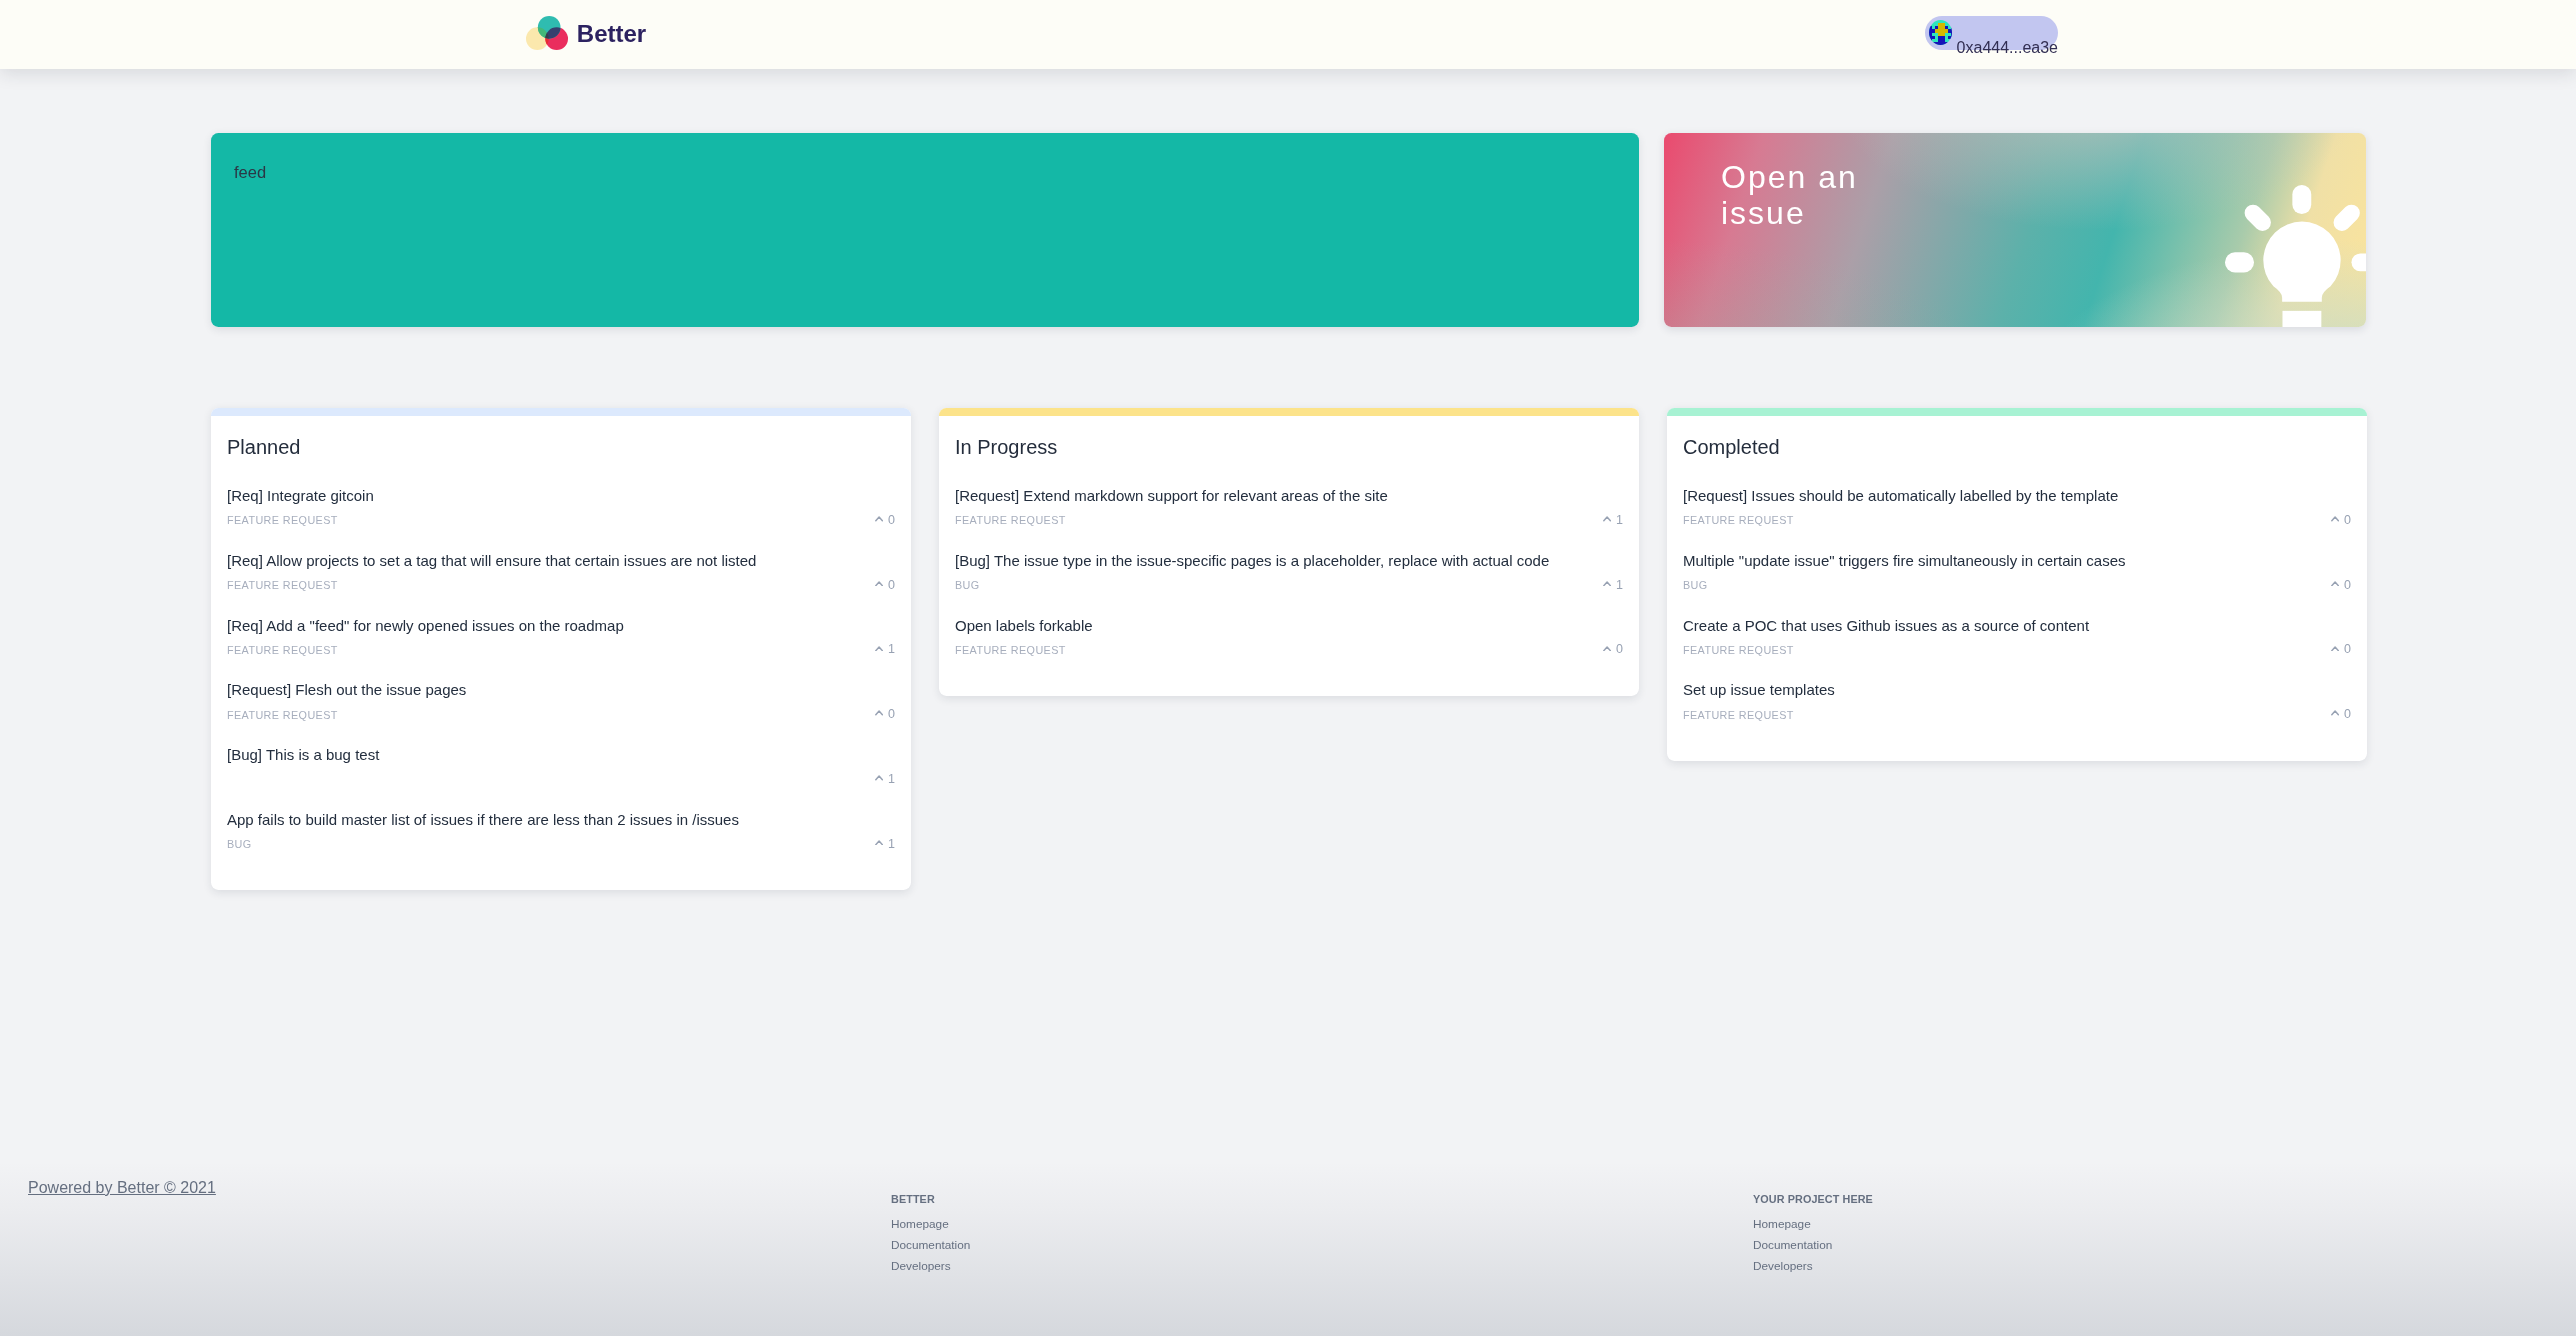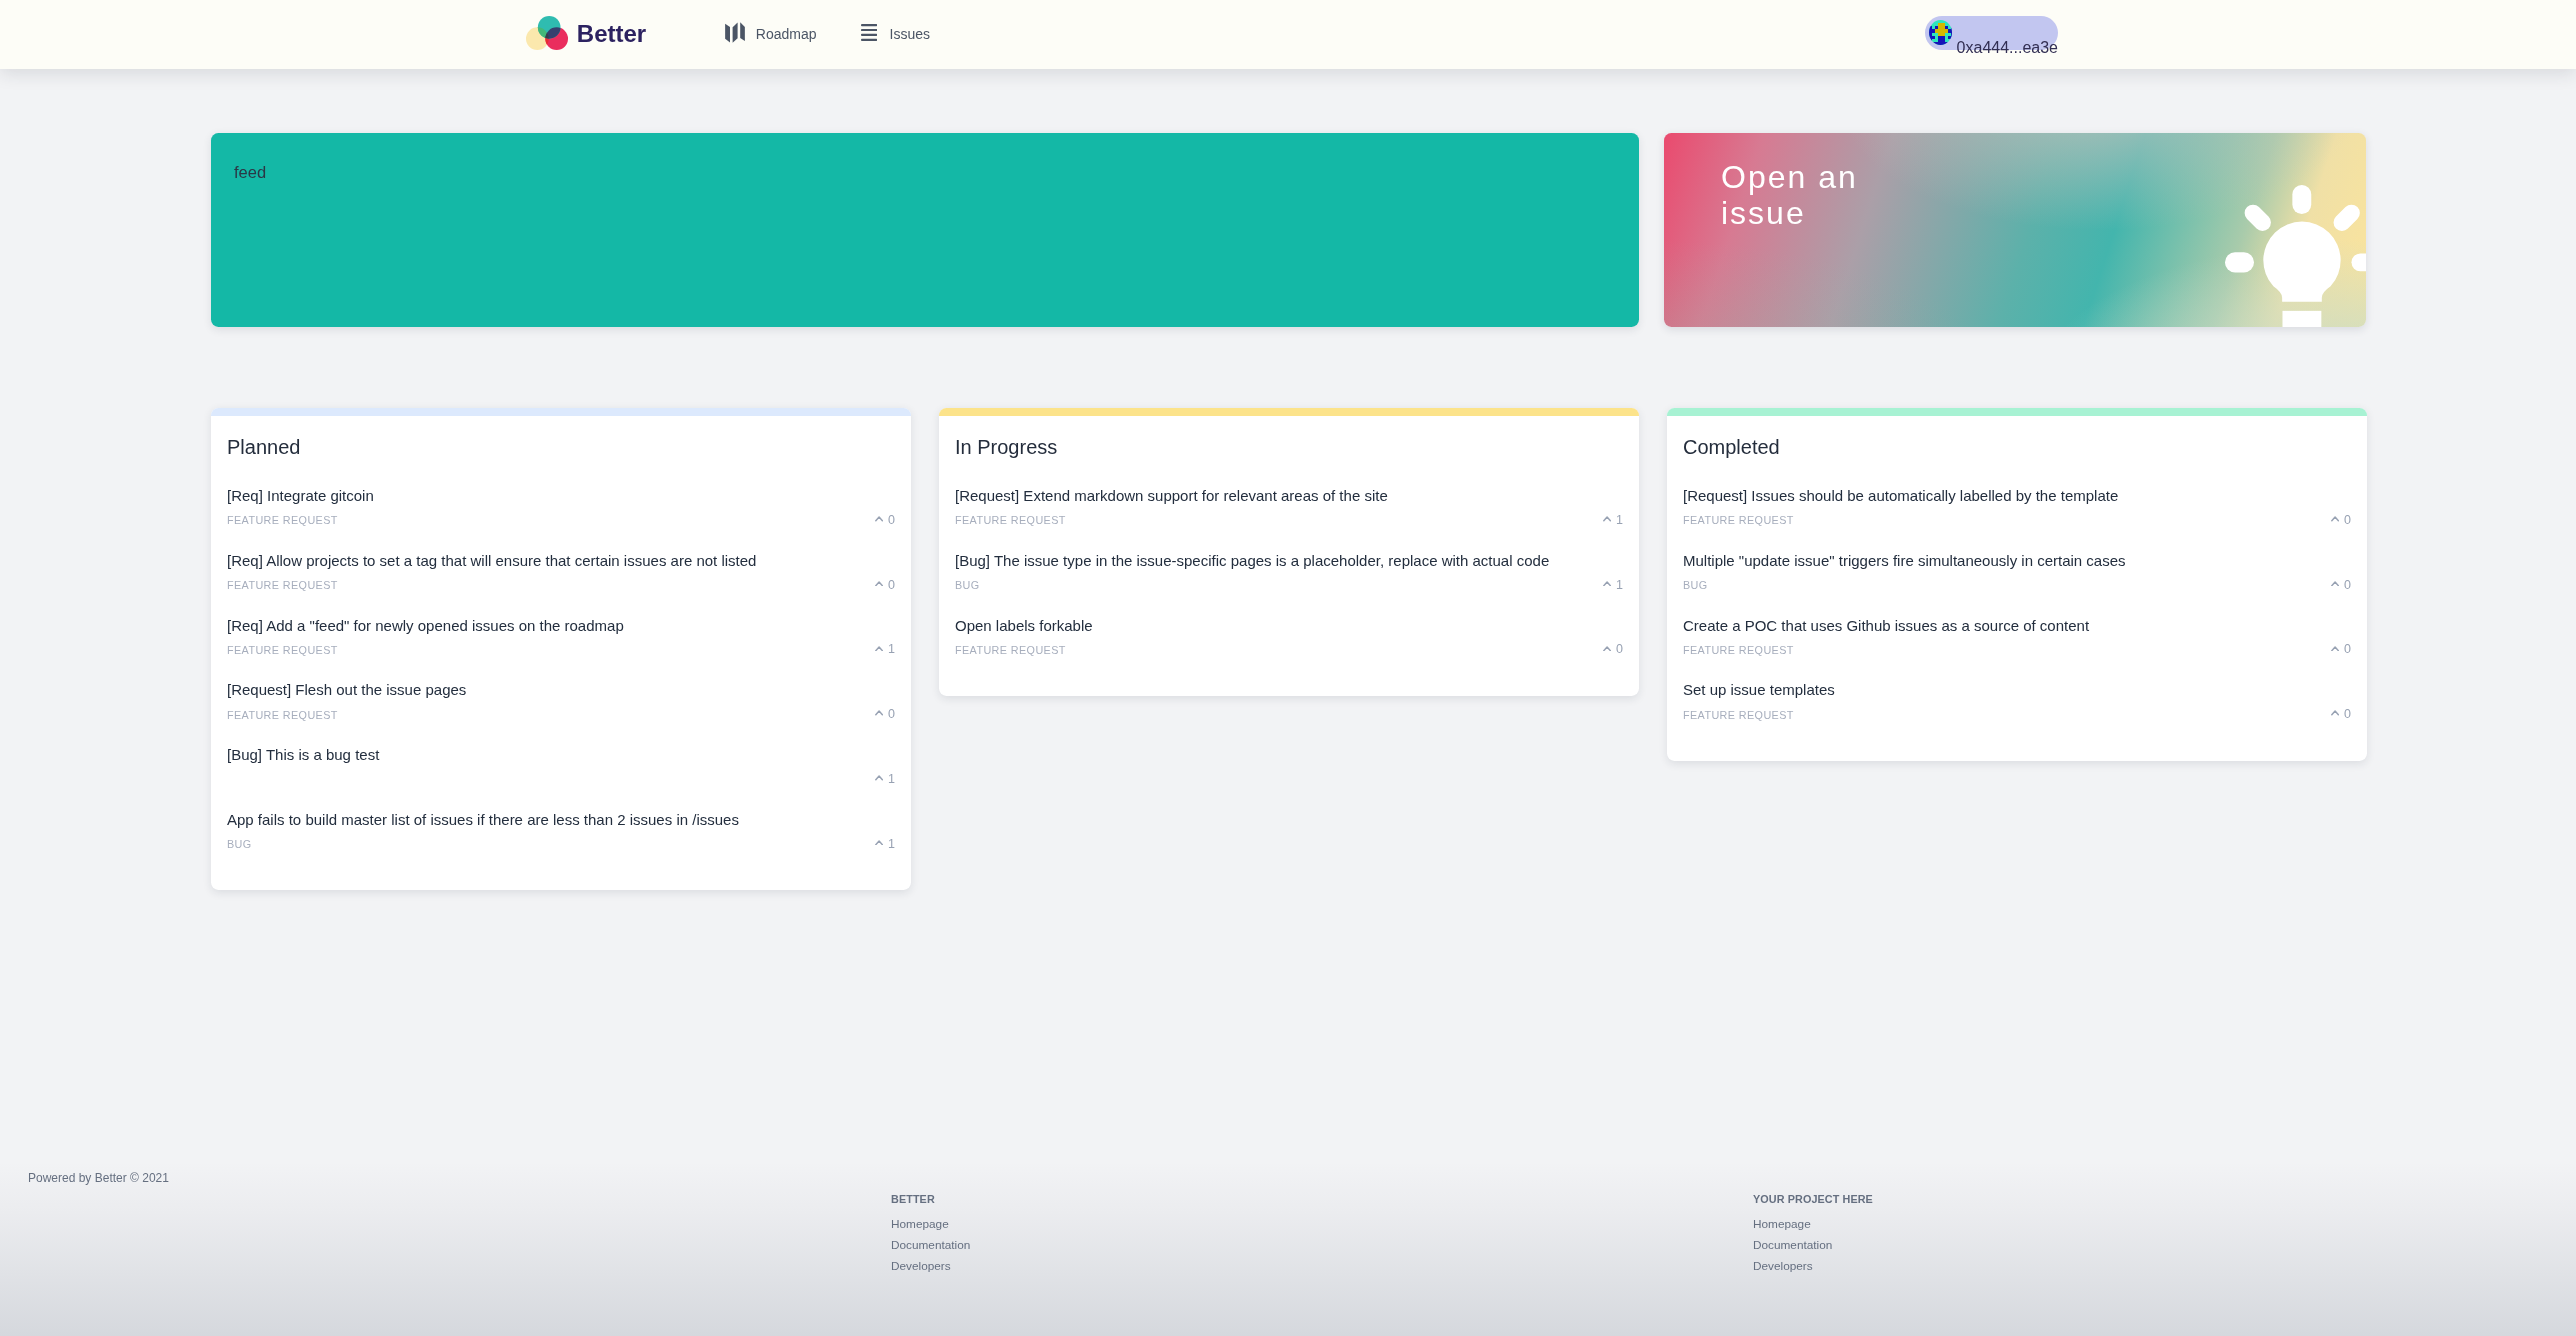--- a/index.html
+++ b/index.html
@@ -63,21 +63,21 @@
   .issue-title { font-size:15px; color:#232e3e; line-height:1.25; }
   .issue-meta { display:flex; align-items:flex-end; justify-content:space-between; margin-top:5.4px; height:15px; }
   .issue-type { font-size:10.8px; letter-spacing:0.4px; color:#a7aebd; }
   .issue-votes { display:flex; align-items:flex-end; gap:4.7px; color:#98a2b3; font-size:12.5px; line-height:1; }
   .chev { margin-bottom:4.7px; }
 
   
 
   
   .footer { position:absolute; left:0; top:1162px; width:2576px; height:175px; background: linear-gradient(to bottom, #f2f3f5 0%, #ebecef 29%, #d5d8dd 100%); }
-  .footer-copy { position:absolute; left:28px; top:10px; font-size:12px; line-height:1; color:#656f80; }
+  .footer-copy { position:absolute; left:28px; top:18px; font-size:16px; line-height:1; color:#656f80;text-decoration:underline; }
   .footer-cols { position:absolute; left:891px; top:0; width:1685px; display:flex; }
   .fgroup { width:862px; flex:0 0 auto; display:flex; flex-direction:column; }
   
   .fhead { font-size:10.8px; font-weight:700; color:#656f80; letter-spacing:0.1px; line-height:1; margin-top:32px; }
   .flink { font-size:11.8px; color:#656f80; line-height:21px; text-decoration:none; }
   .fgroup .flink:first-of-type { margin-top:8.8px; }
 </style>
 </head>
 <body>
 
@@ -109,43 +109,20 @@
             </g>
           <g clip-path="url(#cT)">
               <g clip-path="url(#cY)">
                 <circle cx="46" cy="34" r="17" fill="#33404a"></circle>
               </g>
             </g>
         </svg>
       </span>
       <span class="brand-name">Better</span>
     </a>
-    <div class="nav">
-      <a class="nav-item">
-        <span class="ico">
-          <svg width="20" height="21" viewBox="3.2 2.9 29.2 30.1" fill="#4b5565">
-              <path d="M3.4 5.0 L10.5 10.0 L10.5 32.4 L3.4 27.0 Z"></path>
-              <path d="M14.3 10.4 L21.6 3.2 L21.6 26.4 L14.3 32.8 Z"></path>
-              <path d="M25.4 3.1 L32.2 10.0 L32.2 30.3 L25.4 25.9 Z"></path>
-            </svg>
-        </span>
-        <span class="nav-label">Roadmap</span>
-      </a>
-      <a class="nav-item">
-        <span class="ico">
-          <svg width="16.3" height="17" viewBox="0 0 24.2 25.1" fill="#4b5565">
-              <rect x="0" y="0" width="24.2" height="3.2" rx="1.3"></rect>
-              <rect x="0" y="7.2" width="24.2" height="3.2" rx="1.3"></rect>
-              <rect x="0" y="14.4" width="24.2" height="3.2" rx="1.3"></rect>
-              <rect x="0" y="21.9" width="24.2" height="3.2" rx="1.3"></rect>
-            </svg>
-        </span>
-        <span class="nav-label">Issues</span>
-      </a>
-    </div>
     <div class="wallet">
       <span class="wallet-avatar">
         <svg width="25" height="25" viewBox="0 0 8 8" shape-rendering="crispEdges">
           <rect width="8" height="8" fill="#2ee6bd"></rect>
           <g fill="#1414b8">
             <rect x="0" y="2" width="1" height="1"></rect>
               <rect x="2" y="2" width="1" height="1"></rect>
               <rect x="5" y="2" width="1" height="1"></rect>
               <rect x="7" y="2" width="1" height="1"></rect>
             <rect x="0" y="3" width="2" height="1"></rect>

